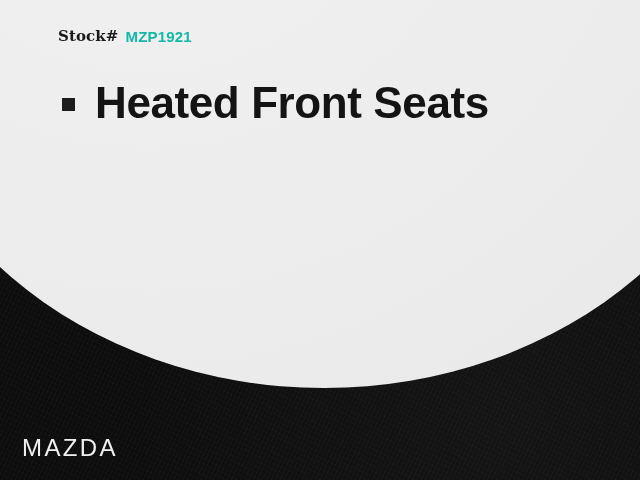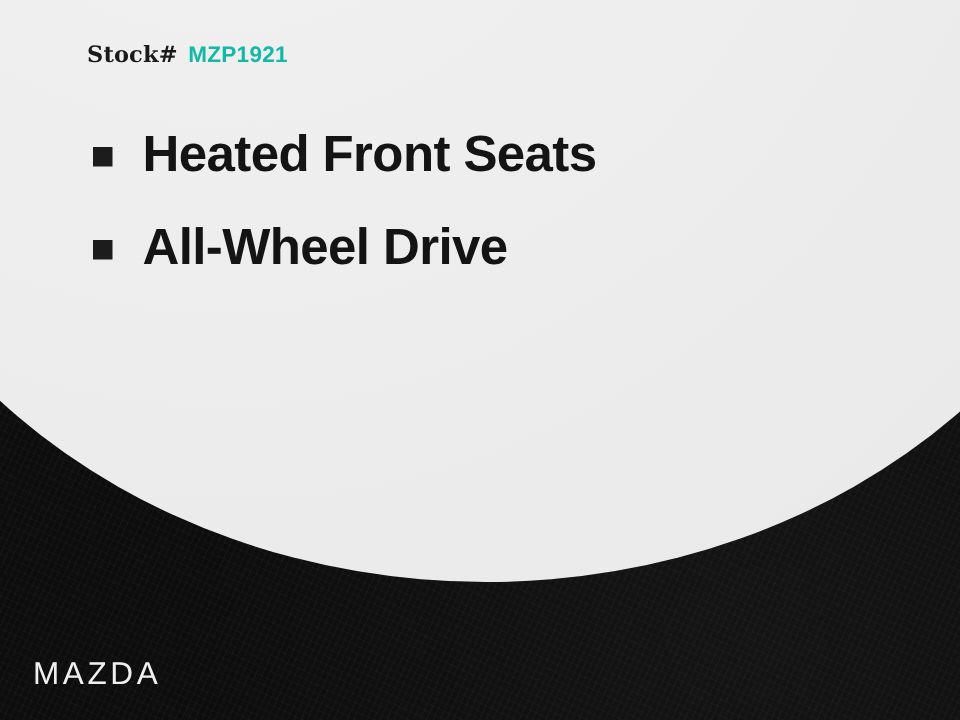--- a/index.html
+++ b/index.html
@@ -101,39 +101,39 @@
     flex: 0 0 auto;
     width: 13px;
     height: 13px;
     background: #1c1c1c;
     margin-right: 20px;
     position: relative;
     top: 1px;
   }
   .feature-text {
     font-family: "Liberation Sans", sans-serif;
-    font-size: 34px;
+    font-size: 44px;
     font-weight: 700;
     color: #141414;
     letter-spacing: -0.4px;
     line-height: 1;
     white-space: nowrap;
   }
 
   
   .brand-lockup {
     position: absolute;
     left: 22px;
     bottom: 17px;
   }
   .brand-line {
     font-family: "Liberation Sans", sans-serif;
     color: #f0f0f0;
     font-weight: 400;
-    font-size: 21px;
+    font-size: 24px;
     letter-spacing: 2.4px;
     line-height: 1.25;
     white-space: nowrap;
   }
 </style>
 </head>
 <body>
 
 <div id="card">
 
@@ -144,23 +144,19 @@
   <div class="stock-line">
     <span class="stock-label">Stock#</span>
     <span class="stock-value">MZP1921</span>
   </div>
 
   <ul class="feature-list">
     <li class="feature-item">
       <span class="bullet-square"></span>
       <span class="feature-text">Heated Front Seats</span>
     </li>
-    <li class="feature-item">
-      <span class="bullet-square"></span>
-      <span class="feature-text">All-Wheel Drive</span>
-    </li>
   </ul>
 
   <div class="brand-lockup">
     <div class="brand-line">MAZDA</div>
   </div>
 
 </div>
 
 </body></html>

